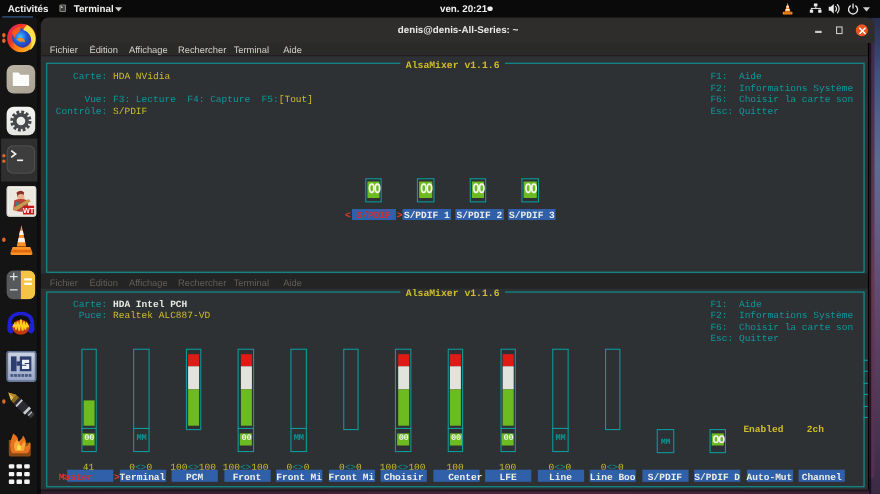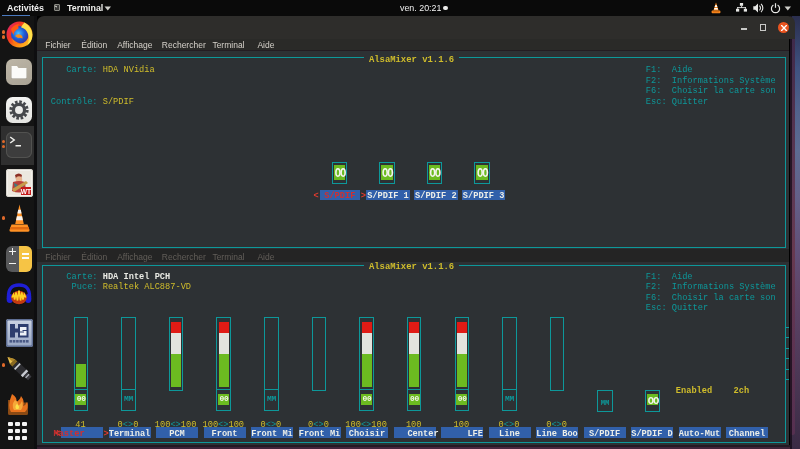--- a/index.html
+++ b/index.html
@@ -15,21 +15,21 @@
 <div class="a" style="left:37.3px;top:444.6px;width:753px;height:2.2px;background:rgba(26,22,28,0.75)"></div>
 <div class="a" style="left:0;top:0;width:800px;height:16px;background:#0a0a0a"></div>
 <div class="a" style="left:7px;top:3.2px;font-size:8.9px;font-weight:bold;color:#f0f0f0">Activités</div>
 <div class="a" style="left:2.2px;top:15px;width:28px;height:1.3px;background:#4a7ac0"></div>
 <div class="a" style="left:53.5px;top:4.2px;width:6.4px;height:6.8px;background:#3a3a38;border:1px solid #8a8a84;border-radius:1px"></div>
 <div class="a" style="left:55px;top:5.6px;width:2.3px;height:1px;background:#e8e8e2;transform:rotate(38deg)"></div>
 <div class="a" style="left:67px;top:3.2px;font-size:8.9px;font-weight:bold;color:#efefec">Terminal</div>
 <svg class="a" style="left:103.5px;top:6.3px" width="8" height="5">
       <polygon points="0.5,0.5 7,0.5 3.75,4.4" fill="#cfcfcb"></polygon>
     </svg>
-<div class="a" style="left:400px;top:3.2px;font-size:8.9px;font-weight:normal;color:#f0f0f0">ven. 20:21</div>
+<div class="a" style="left:400px;top:3.2px;font-size:8.9px;font-weight:bold;color:#f0f0f0">ven. 20:21</div>
 <div class="a" style="left:443px;top:5.5px;width:4.6px;height:4.6px;border-radius:50%;background:#ededeb"></div>
 <svg class="a" style="left:709.5px;top:1.5px" width="12" height="12">
 <polygon points="6,0.5 8.6,8.6 3.4,8.6" fill="#ff8d22"></polygon>
 <polygon points="5.1,3.2 6.9,3.2 7.3,4.9 4.7,4.9" fill="#fff"></polygon>
 <polygon points="4.4,6.1 7.6,6.1 8,7.6 4,7.6" fill="#fff"></polygon>
 <rect x="1.6" y="8.6" width="8.8" height="2.6" rx="0.8" fill="#ff8d22"></rect>
 <rect x="2.6" y="9.1" width="6.8" height="1.2" fill="#d86a0e"></rect>
 </svg>
 <svg class="a" style="left:736px;top:3.4px" width="11" height="9">
 <rect x="3.9" y="0" width="3.2" height="2.8" fill="#e8e8e6"></rect>
@@ -169,36 +169,38 @@
 <div class="a" style="left:15.4px;top:421.7px;width:4.6px;height:4.6px;border-radius:1px;background:#f4f4f4"></div>
 <div class="a" style="left:22.4px;top:421.7px;width:4.6px;height:4.6px;border-radius:1px;background:#f4f4f4"></div>
 <div class="a" style="left:8.4px;top:428.7px;width:4.6px;height:4.6px;border-radius:1px;background:#f4f4f4"></div>
 <div class="a" style="left:15.4px;top:428.7px;width:4.6px;height:4.6px;border-radius:1px;background:#f4f4f4"></div>
 <div class="a" style="left:22.4px;top:428.7px;width:4.6px;height:4.6px;border-radius:1px;background:#f4f4f4"></div>
 <div class="a" style="left:8.4px;top:435.7px;width:4.6px;height:4.6px;border-radius:1px;background:#f4f4f4"></div>
 <div class="a" style="left:15.4px;top:435.7px;width:4.6px;height:4.6px;border-radius:1px;background:#f4f4f4"></div>
 <div class="a" style="left:22.4px;top:435.7px;width:4.6px;height:4.6px;border-radius:1px;background:#f4f4f4"></div>
 <div class="a" style="left:37.3px;top:16px;width:758.2px;height:22.5px;background:#2e2d2b;border-radius:7px 7px 0 0"></div>
 <div class="a" style="left:37.3px;top:38.5px;width:752.2px;height:12.5px;background:#2a2a28;border-bottom:1px solid #241c22"></div>
+<div class="a" style="left:37.3px;top:21.6px;width:758.2px;text-align:center;font-size:8.9px;font-weight:bold;color:#eaeae8">denis@denis-All-Series:&nbsp;~</div>
 <div class="a" style="left:741px;top:28.2px;width:5.8px;height:1.6px;background:#c9c9c7"></div>
 <div class="a" style="left:759.9px;top:24.2px;width:6.6px;height:6.6px;border:1px solid #c9c9c7"></div>
 <div class="a" style="left:777.7px;top:21.6px;width:11.4px;height:11.4px;border-radius:50%;background:#E95420"></div>
 <svg class="a" style="left:777.7px;top:21.6px" width="12" height="12">
 <path d="M3.6,3.6 L8.4,8.4 M8.4,3.6 L3.6,8.4" stroke="#fff" stroke-width="1.35" stroke-linecap="round"></path>
 </svg>
 <div class="a" style="left:45.2px;top:39.6px;font-size:8.5px;color:#d6d2cb">Fichier</div>
 <div class="a" style="left:81.3px;top:39.6px;font-size:8.5px;color:#d6d2cb">Édition</div>
 <div class="a" style="left:117.2px;top:39.6px;font-size:8.5px;color:#d6d2cb">Affichage</div>
 <div class="a" style="left:161.8px;top:39.6px;font-size:8.5px;color:#d6d2cb">Rechercher</div>
 <div class="a" style="left:212.4px;top:39.6px;font-size:8.5px;color:#d6d2cb">Terminal</div>
 <div class="a" style="left:257.4px;top:39.6px;font-size:8.5px;color:#d6d2cb">Aide</div>
 <div class="a" style="left:37.3px;top:51px;width:752.2px;height:198px;background:#2d3134"></div>
 <div class="a" style="left:42.0px;top:57.2px;width:744px;height:191.2px;border:1px solid #0d989a"></div>
 <div class="m" style="left:363.6px;top:55.7px;color:#d0bd2b;font-weight:bold;background:#2d3134;font-size:8.9px;">&nbsp;AlsaMixer v1.1.6&nbsp;</div>
 <div class="m" style="left:45.6px;top:66.4px"><span class="teal">&nbsp;&nbsp;&nbsp;&nbsp;Carte:&nbsp;</span><span class="yel">HDA&nbsp;NVidia</span></div>
+<div class="m" style="left:45.6px;top:87.4px"><span class="teal">&nbsp;&nbsp;&nbsp;&nbsp;&nbsp;&nbsp;Vue:&nbsp;F3:&nbsp;Lecture&nbsp;&nbsp;F4:&nbsp;Capture&nbsp;&nbsp;F5:</span><span class="yel">[Tout]</span></div>
 <div class="m" style="left:45.6px;top:97.9px"><span class="teal">&nbsp;Contrôle:&nbsp;</span><span class="yel">S/PDIF</span></div>
 <div class="m" style="left:645.8px;top:66.4px"><span class="teal">F1:&nbsp;&nbsp;Aide</span></div>
 <div class="m" style="left:645.8px;top:76.9px"><span class="teal">F2:&nbsp;&nbsp;Informations&nbsp;Système</span></div>
 <div class="m" style="left:645.8px;top:87.4px"><span class="teal">F6:&nbsp;&nbsp;Choisir&nbsp;la&nbsp;carte&nbsp;son</span></div>
 <div class="m" style="left:645.8px;top:97.9px"><span class="teal">Esc:&nbsp;Quitter</span></div>
 <div class="a" style="left:331.9px;top:161.9px;width:15.5px;height:21.8px;border:1px solid #0d989a"></div>
 <div class="a" style="left:334.0px;top:164.6px;width:11.4px;height:15.8px;background:#6cbb20"></div>
 <div class="m" style="left:334.7px;top:166.7px;color:#f4f4ee;font-weight:bold;font-size:10.5px;line-height:10px;letter-spacing:-1.05px;transform:scale(1,1.25);transform-origin:0 0;">OO</div>
 <div class="a" style="left:379.3px;top:161.9px;width:15.5px;height:21.8px;border:1px solid #0d989a"></div>
 <div class="a" style="left:381.4px;top:164.6px;width:11.4px;height:15.8px;background:#6cbb20"></div>
@@ -300,21 +302,21 @@
 <div class="m" style="left:393px;top:429.5px;color:#eceee8;font-weight:bold;width:60px;text-align:center;">Center</div>
 <div class="a" style="left:454.5px;top:316.5px;width:14.6px;height:94.4px;border:1px solid #0d989a"></div>
 <div class="a" style="left:454.5px;top:389.3px;width:14.6px;height:1.1px;background:#0d989a"></div>
 <div class="a" style="left:456.8px;top:321.6px;width:10.0px;height:11px;background:#e01b15"></div>
 <div class="a" style="left:456.8px;top:332.6px;width:10.0px;height:21.4px;background:#e3e3dd"></div>
 <div class="a" style="left:456.8px;top:354.0px;width:10.0px;height:32.6px;background:#6cbb20"></div>
 <div class="a" style="left:456.4px;top:393.6px;width:11px;height:11.4px;background:#6cbb20"></div>
 <div class="m" style="left:457.7px;top:395.4px;color:#f2f2ec;font-weight:bold;font-size:7.9px;line-height:8px;letter-spacing:-0.25px;">00</div>
 <div class="m" style="left:453.6px;top:420.6px"><span class="yel">100</span></div>
 <div class="a" style="left:441.0px;top:427.3px;width:42.0px;height:10.6px;background:#3160aa"></div>
-<div class="m" style="left:441.0px;top:429.5px;color:#eceee8;font-weight:bold;width:42.0px;text-align:right;">LFE</div>
+<div class="m" style="left:441.0px;top:429.5px;color:#eceee8;font-weight:bold;width:42.0px;text-align:center;">LFE</div>
 <div class="a" style="left:502.1px;top:316.5px;width:14.6px;height:94.4px;border:1px solid #0d989a"></div>
 <div class="a" style="left:502.1px;top:389.3px;width:14.6px;height:1.1px;background:#0d989a"></div>
 <div class="m" style="left:505.1px;top:395.4px;color:#0d989a;font-weight:bold;font-size:7.9px;line-height:8px;letter-spacing:-0.25px;">MM</div>
 <div class="m" style="left:498.6px;top:420.6px"><span class="yel">0</span><span class="teal">&lt;&gt;</span><span class="yel">0</span></div>
 <div class="a" style="left:488.5px;top:427.3px;width:42.0px;height:10.6px;background:#3160aa"></div>
 <div class="m" style="left:488.5px;top:429.5px;color:#eceee8;font-weight:bold;width:42.0px;text-align:center;">Line</div>
 <div class="a" style="left:549.7px;top:316.5px;width:14.6px;height:74.0px;border:1px solid #0d989a"></div>
 <div class="m" style="left:546.2px;top:420.6px"><span class="yel">0</span><span class="teal">&lt;&gt;</span><span class="yel">0</span></div>
 <div class="a" style="left:536.0px;top:427.3px;width:42.0px;height:10.6px;background:#3160aa"></div>
 <div class="m" style="left:536.0px;top:429.5px;color:#eceee8;font-weight:bold;width:42.0px;text-align:center;">Line&nbsp;Boo</div>

